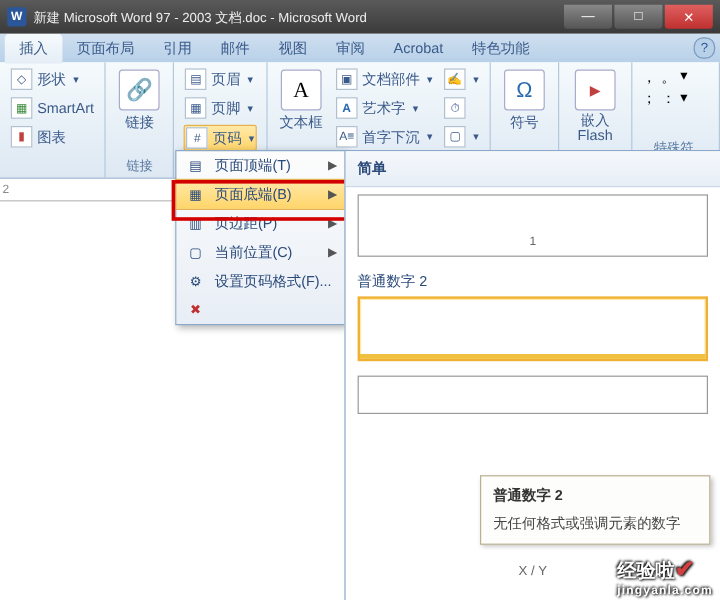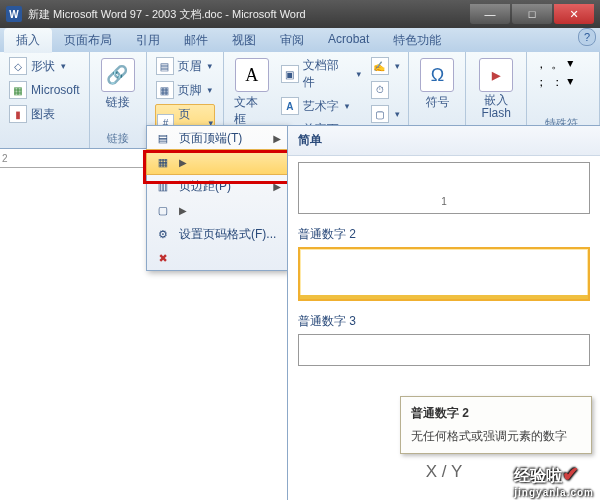--- a/index.html
+++ b/index.html
@@ -5,21 +5,21 @@
 body{margin:0;font-family:"Microsoft YaHei",Arial,sans-serif;font-size:12px;background:#ccc;overflow:hidden}
 .window{width:600px;height:500px;background:#fff;position:relative}
 .titlebar{height:28px;background:linear-gradient(#5a5a5a,#3a3a3a);color:#fff;display:flex;align-items:center;padding:0 6px;position:relative}
 .titlebar .word-icon{width:16px;height:16px;background:#2b579a;color:#fff;font-size:10px;font-weight:bold;display:flex;align-items:center;justify-content:center;border-radius:2px;margin-right:6px}
 .titlebar .title{flex:1;font-size:11px;color:#eee}
 .win-btns{display:flex}
 .win-btns div{width:40px;height:20px;margin-left:2px;border-radius:0 0 3px 3px;display:flex;align-items:center;justify-content:center;font-size:11px;color:#fff}
 .win-min{background:linear-gradient(#888,#555)}
 .win-max{background:linear-gradient(#888,#555)}
 .win-close{background:linear-gradient(#e06060,#c03030)}
-.tabs{background:linear-gradient(#cfe0f0,#b8d0e8);height:24px;display:flex;align-items:flex-start;padding:0 4px}
+.tabs{background:linear-gradient(#cfe0f0,#b8d0e8);height:24px;display:flex;align-items:center;padding:0 4px}
 .tabs .tab{padding:4px 12px;color:#3a5a8a;cursor:default}
 .tabs .tab.active{background:linear-gradient(#f5fafc,#e5eef6);border-radius:4px 4px 0 0;color:#3a5a8a}
 .tabs .help{margin-left:auto;width:16px;height:16px;background:#b8d0e8;border:1px solid #7a9ac0;border-radius:8px;color:#2b5a9a;display:flex;align-items:center;justify-content:center;font-size:11px}
 .ribbon{height:96px;background:linear-gradient(#f5fafc,#dde8f3);display:flex;border-bottom:1px solid #8ca8c8}
 .group{border-right:1px solid #b4c8dc;padding:4px 8px;display:flex;flex-direction:column;justify-content:flex-start;gap:4px}
 .big-btn{display:flex;flex-direction:column;align-items:center;gap:2px;padding:2px}
 .big-btn .ic{width:32px;height:32px;border:1px solid #aac;border-radius:3px;background:#fff;display:flex;align-items:center;justify-content:center;font-size:18px}
 .big-btn .lbl{font-size:12px;color:#3a5a8a}
 .smbtn{display:flex;align-items:center;gap:4px;color:#3a5a8a;padding:1px}
 .smbtn .ic{width:16px;height:16px;border:1px solid #b0c0d0;background:#fff;display:flex;align-items:center;justify-content:center;font-size:10px}
@@ -39,21 +39,21 @@
 .submenu .hdr{padding:6px 10px;color:#2a4a7a;font-weight:bold;background:linear-gradient(#f5f8fc,#e8eef6);border-bottom:1px solid #ccd8e6}
 .submenu .item{padding:6px 10px}
 .submenu .item .ilabel{color:#2a4a7a;margin-bottom:4px}
 .submenu .preview{border:1px solid #999;height:50px;background:#fff;display:flex;align-items:center;justify-content:center;font-size:10px;color:#888;margin-right:0}
 .submenu .preview.sel{border:2px solid #f0b030;box-shadow:inset 0 0 0 1px #ffe9a8}
 .preview{position:relative}
 .y-bar{height:4px;background:#f0c040;width:100%}
 .pnum{position:absolute;left:50%;transform:translateX(-50%);font-size:10px;color:#666}
 .tooltip{position:absolute;right:8px;bottom:46px;width:170px;background:#fdfdfb;border:1px solid #b8b090;padding:8px 10px;box-shadow:2px 2px 4px rgba(0,0,0,.25);font-size:12px;color:#444}
 .tooltip .tt-title{font-weight:bold;margin-bottom:6px;color:#333}
-.footer-note{position:absolute;bottom:18px;left:50%;transform:translateX(-50%);font-size:17px;color:#666}
+.footer-note{position:absolute;bottom:18px;left:50%;transform:translateX(-50%);font-size:11px;color:#666}
 .watermark{position:absolute;right:6px;bottom:2px;font-size:16px;font-weight:bold;color:#fff;text-shadow:1px 1px 2px #000,-1px -1px 2px #000}
 .watermark .chk{color:#d04040;font-size:20px}
 .watermark .sub{font-size:10px;display:block;text-align:right;color:#fff;letter-spacing:1px}
 .grp-label{position:absolute;bottom:2px;left:50%;transform:translateX(-50%);font-size:11px;color:#5a7aa0}
 .group{position:relative;padding-bottom:16px}
 </style>
 </head>
 <body>
 
 <div class="window">
@@ -82,21 +82,21 @@
 
   <div class="ribbon">
     <div class="group">
       <div class="smbtn">
           <span class="ic">◇</span>
           <span>形状</span>
           <span class="dd">▾</span>
         </div>
       <div class="smbtn">
           <span class="ic" style="color:#3a8a3a">▦</span>
-          <span>Microsoft</span>
+          <span>SmartArt</span>
         </div>
       <div class="smbtn">
           <span class="ic" style="color:#c04040">▮</span>
           <span>图表</span>
         </div>
     </div>
     <div class="group" style="width:40px">
       <div class="big-btn">
         <div class="ic">🔗</div>
         <div class="lbl">链接</div>
@@ -195,29 +195,31 @@
   <div class="doc"></div>
 
   <div class="menu1">
     <div class="mi">
         <span class="mic">▤</span>
         <span class="mtxt">页面顶端(T)</span>
         <span class="arr">▶</span>
       </div>
     <div class="mi hl">
         <span class="mic">▦</span>
+        <span class="mtxt">页面底端(B)</span>
         <span class="arr">▶</span>
       </div>
     <div class="mi">
         <span class="mic">▥</span>
         <span class="mtxt">页边距(P)</span>
         <span class="arr">▶</span>
       </div>
     <div class="mi">
         <span class="mic">▢</span>
+        <span class="mtxt">当前位置(C)</span>
         <span class="arr">▶</span>
       </div>
     <div class="mi">
         <span class="mic">⚙</span>
         <span class="mtxt">设置页码格式(F)...</span>
       </div>
     <div class="mi">
         <span class="mic" style="color:#c03030">✖</span>
       </div>
   </div>
@@ -230,21 +232,20 @@
           <span class="pnum" style="bottom:6px">1</span>
         </div>
     </div>
     <div class="item">
       <div class="ilabel">普通数字 2</div>
       <div class="preview sel">
           <div class="y-bar" style="position:absolute;bottom:0"></div>
         </div>
     </div>
     <div class="item">
-      <div class="ilabel">普通数字 3</div>
       <div class="preview" style="height:30px"></div>
     </div>
     <div class="footer-note">X / Y</div>
   </div>
 
   <div class="tooltip">
     <div class="tt-title">普通数字 2</div>
     <div>无任何格式或强调元素的数字</div>
   </div>
 

